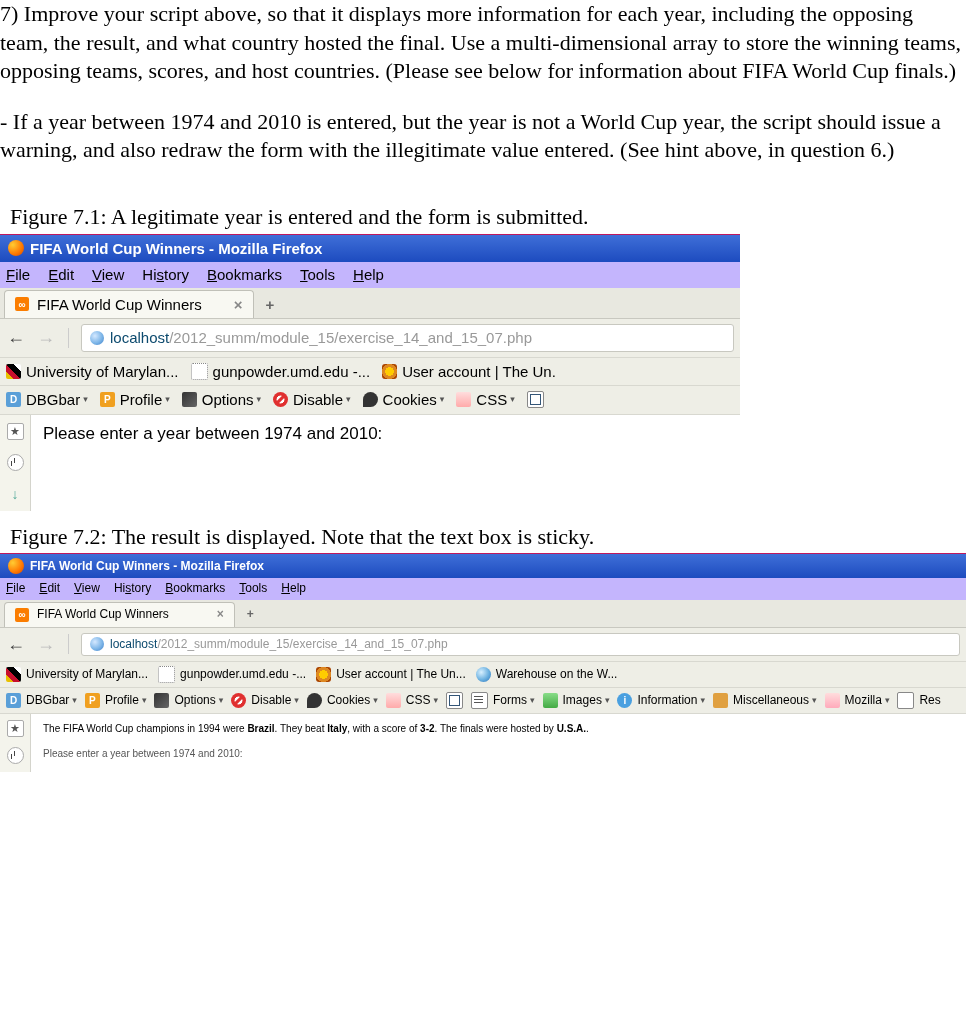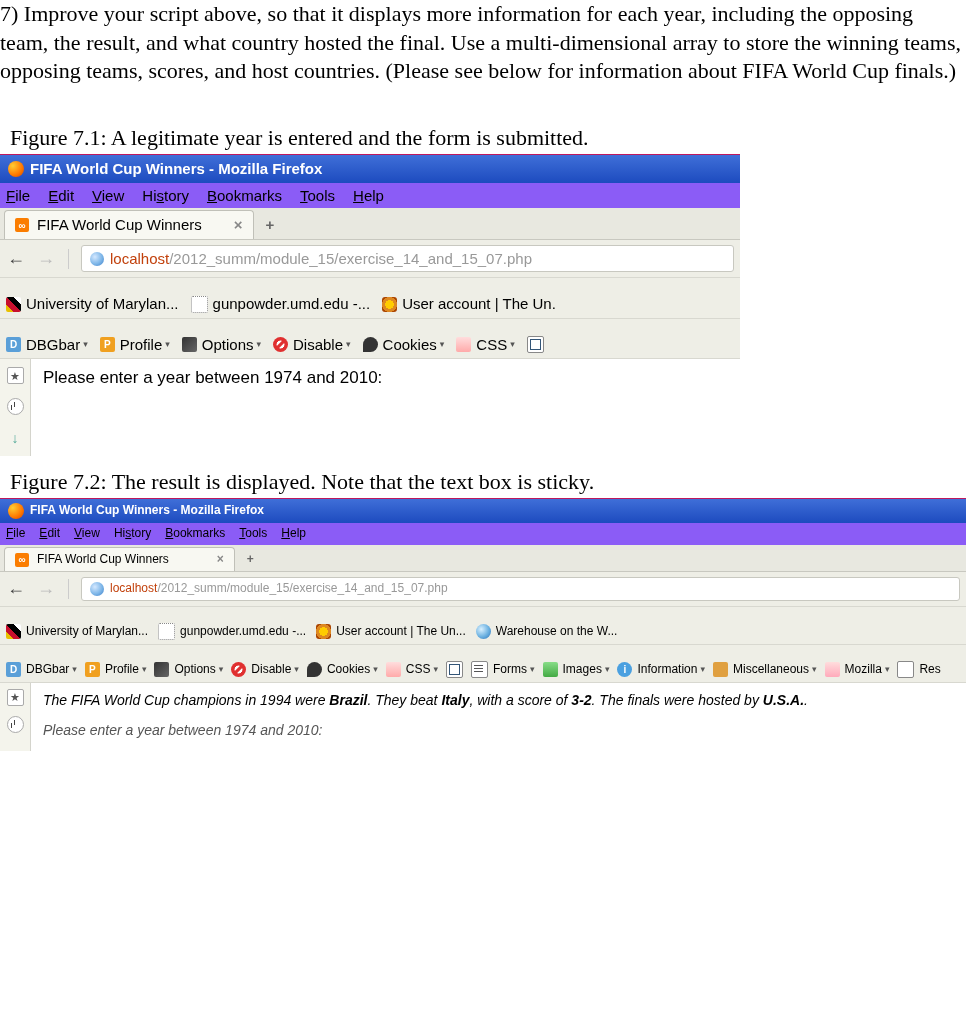--- a/index.html
+++ b/index.html
@@ -41,21 +41,21 @@
     display: flex;
     align-items: center;
     gap: 6px;
   }
   .titlebar .ff-icon {
     width: 16px; height: 16px; border-radius: 50%;
     background: radial-gradient(circle at 30% 30%, #ffcc33, #ff7700 60%, #cc4400);
     display: inline-block;
   }
   .menubar {
-    background: #8b5cf6;
+    background: #c4b5fd;
     padding: 3px 6px;
     display: flex;
     gap: 18px;
     color: #000;
   }
   .menubar span { cursor: default; }
   .menubar span u { text-decoration: underline; }
   .tabbar {
     background: #e8e8e0;
     padding: 2px 4px 0 4px;
@@ -110,36 +110,35 @@
     padding: 3px 8px;
     display: flex;
     align-items: center;
     gap: 6px;
   }
   .urlbox .globe {
     width: 14px; height: 14px; border-radius: 50%;
     background: radial-gradient(circle at 35% 35%, #d4e8ff, #7eb6e8 55%, #3a7dc8);
     display: inline-block;
   }
-  .urlbox .url-dark { color: #c2410c; }
+  .urlbox .url-dark { color: #0c4a6e; }
   .urlbox .url-light { color: #999; }
   .bookmarkbar, .devbar {
     background: #eeeee6;
     padding: 4px 6px;
     display: flex;
     align-items: center;
     gap: 12px;
     border-bottom: 1px solid #d8d8d0;
     flex-wrap: nowrap;
     overflow: hidden;
   }
   .bm-item {
     display: inline-flex; align-items: center; gap: 5px;
     white-space: nowrap;
-    margin-top: 12px;
   }
   .ico {
     width: 15px; height: 15px; display: inline-block;
     border-radius: 2px;
   }
   .ico-umd { background: linear-gradient(45deg, #e8c000 25%, #c8102e 25% 50%, #000 50% 75%, #fff 75%); }
   .ico-dot { border: 1px dotted #888; background: #fff; }
   .ico-shield { background: radial-gradient(circle, #ffcc00 40%, #d82 42% 70%, #a40 72%); border-radius: 3px; }
   .ico-globe2 { background: radial-gradient(circle at 35% 35%, #d8f0ff, #6ab0e0 55%, #2a70b8); border-radius:50%; }
   .ico-d { background: #5a9fd8; color:#fff; font-size:10px; font-weight:bold; display:inline-flex; align-items:center; justify-content:center; }
@@ -177,21 +176,21 @@
     align-items: center;
     gap: 14px;
     padding: 8px 0;
   }
   .page-content {
     flex: 1;
     padding: 8px 12px 12px 12px;
     font-family: "Tahoma","Segoe UI",sans-serif;
   }
   .browser.big .page-content { font-size: 17px; }
-  .browser.small .page-content { font-size: 14px; font-style: italic; }
+  .browser.small .page-content { font-size: 10px; }
   .form-row {
     display: flex;
     align-items: center;
     gap: 10px;
     margin-top: 18px;
     position: relative;
   }
   .year-input {
     border: 1px solid #888;
     padding: 3px 6px;
@@ -217,20 +216,21 @@
   .result-line { margin-bottom: 12px; }
   .browser.small .side-strip { gap:10px; padding:6px 0;}
   .browser.small .tab .close-x { margin-left: 40px; }
   .sep-v { width:1px; height:20px; background:#ccc; margin:0 2px;}
 </style>
 </head>
 <body>
 
 <div class="instructions">
   <p>7) Improve your script above, so that it displays more information for each year, including the opposing team, the result, and what country hosted the final. Use a multi-dimensional array to store the winning teams, opposing teams, scores, and host countries. (Please see below for information about FIFA World Cup finals.)</p>
+  <p>- If a year between 1974 and 2010 is entered, but the year is not a World Cup year, the script should issue a warning, and also redraw the form with the illegitimate value entered. (See hint above, in question 6.)</p>
 </div>
 
 <p class="fig-caption">Figure 7.1: A legitimate year is entered and the form is submitted.</p>
 
 <div class="browser big">
   <div class="titlebar">
     <span class="ff-icon"></span>
     <span>FIFA World Cup Winners - Mozilla Firefox</span>
   </div>
   <div class="menubar">

